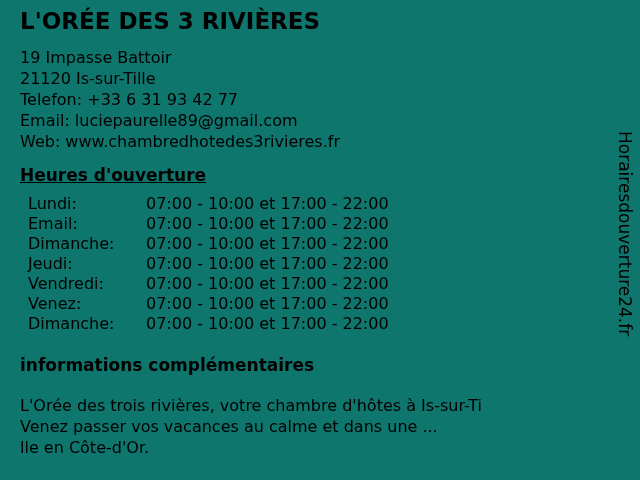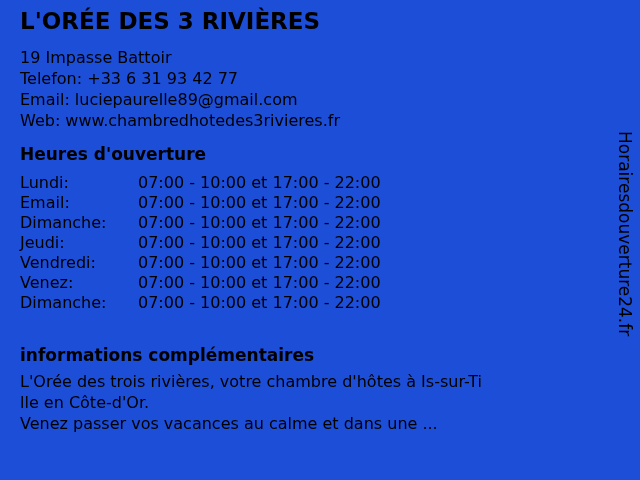--- a/index.html
+++ b/index.html
@@ -4,21 +4,21 @@
 <style>
   html, body {
     margin: 0;
     padding: 0;
     background: #ffffff;
   }
   .page {
     position: relative;
     width: 640px;
     height: 480px;
-    background: #1d4ed8;
+    background: #0f766e;
     color: #000000;
     font-family: "DejaVu Sans", sans-serif;
     overflow: hidden;
     box-sizing: border-box;
   }
   .content {
     position: absolute;
     left: 20px;
     top: 8px;
     width: 575px;
@@ -34,34 +34,35 @@
     margin-top: 13px;
     font-size: 16px;
     line-height: 21px;
   }
   .section-heading {
     font-size: 17px;
     font-weight: bold;
     line-height: 21px;
     margin: 0;
   }
-  .hours-heading { margin-top: 13px; }
+  .hours-heading { margin-top: 13px; text-decoration: underline; }
   .hours-table {
     margin-top: 8px;
     font-size: 16px;
     line-height: 20px;
   }
   .hours-row { display: flex; }
   .day-label {
     width: 118px;
     flex: 0 0 118px;
+    margin-left: 8px;
   }
-  .info-heading { margin-top: 32px; }
+  .info-heading { margin-top: 21px; }
   .info-text {
-    margin-top: 5px;
+    margin-top: 19px;
     font-size: 16px;
     line-height: 21px;
   }
   .branding {
     position: absolute;
     top: 131px;
     right: 6px;
     writing-mode: vertical-rl;
     font-size: 17px;
     line-height: 19px;
@@ -72,20 +73,21 @@
 </head>
 <body>
 
 <div class="page">
   <div class="content">
 
     <h1 class="title">L'ORÉE DES 3 RIVIÈRES</h1>
 
     <div class="address">
       <div>19 Impasse Battoir</div>
+      <div>21120 Is-sur-Tille</div>
       <div>Telefon: +33 6 31 93 42 77</div>
       <div>Email: luciepaurelle89@gmail.com</div>
       <div>Web: www.chambredhotedes3rivieres.fr</div>
     </div>
 
     <h2 class="section-heading hours-heading">Heures d'ouverture</h2>
 
     <div class="hours-table">
       <div class="hours-row">
         <span class="day-label">Lundi:</span>
@@ -114,20 +116,20 @@
       <div class="hours-row">
         <span class="day-label">Dimanche:</span>
         <span class="day-hours">07:00 - 10:00 et 17:00 - 22:00</span>
       </div>
     </div>
 
     <h2 class="section-heading info-heading">informations complémentaires</h2>
 
     <div class="info-text">
       <div>L'Orée des trois rivières, votre chambre d'hôtes à Is-sur-Ti</div>
+      <div>Venez passer vos vacances au calme et dans une ...</div>
       <div>lle en Côte-d'Or.</div>
-      <div>Venez passer vos vacances au calme et dans une ...</div>
     </div>
 
   </div>
 
   <div class="branding">Horairesdouverture24.fr</div>
 </div>
 
 </body></html>

